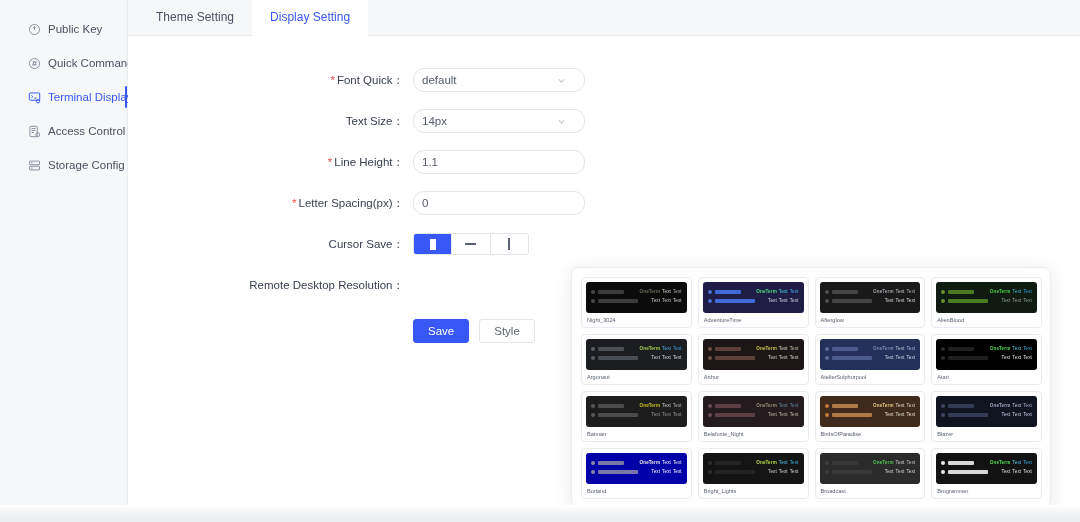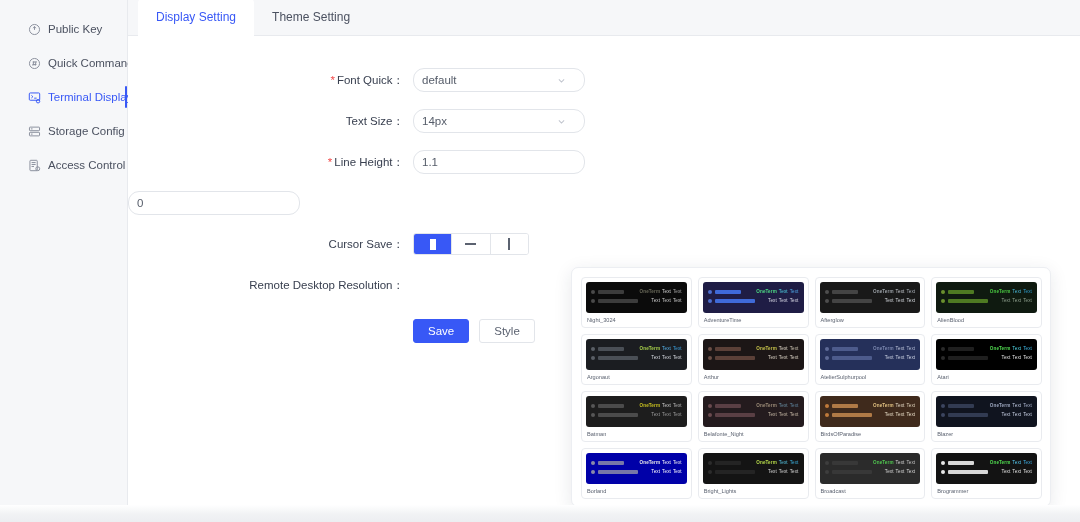--- a/index.html
+++ b/index.html
@@ -293,48 +293,48 @@
           <circle cx="12.4" cy="12.6" r="2.1" fill="none"></circle>
         </svg>
       </span>
       <span>Terminal Display</span>
       <span class="side-bar-indicator"></span>
     </div>
 
     <div class="side-item">
       <span class="side-ico">
         <svg viewBox="0 0 16 16" fill="none" stroke="currentColor" stroke-width="1.2">
+          <rect x="2.4" y="1.6" width="9" height="12.8" rx="1"></rect>
+          <path d="M4.4 4.4h5M4.4 6.8h5M4.4 9.2h3"></path>
+          <circle cx="12" cy="12" r="2.4"></circle>
+        </svg>
+      </span>
+      <span>Access Control</span>
+    </div>
+
+    <div class="side-item">
+      <span class="side-ico">
+        <svg viewBox="0 0 16 16" fill="none" stroke="currentColor" stroke-width="1.2">
           <rect x="1.8" y="2.6" width="12.4" height="4.4" rx="0.8"></rect>
           <rect x="1.8" y="9" width="12.4" height="4.4" rx="0.8"></rect>
           <path d="M3.6 4.8h2M3.6 11.2h2"></path>
         </svg>
       </span>
       <span>Storage Config</span>
     </div>
-
-    <div class="side-item">
-      <span class="side-ico">
-        <svg viewBox="0 0 16 16" fill="none" stroke="currentColor" stroke-width="1.2">
-          <rect x="2.4" y="1.6" width="9" height="12.8" rx="1"></rect>
-          <path d="M4.4 4.4h5M4.4 6.8h5M4.4 9.2h3"></path>
-          <circle cx="12" cy="12" r="2.4"></circle>
-        </svg>
-      </span>
-      <span>Access Control</span>
-    </div>
   </nav>
 
   <section class="main">
 
     <div class="tabs">
+      <div class="tab">
+        <span>Theme Setting</span>
+      </div>
       <div class="tab active">
         <span>Display Setting</span>
-      </div>
-      <div class="tab">
-        <span>Theme Setting</span>
       </div>
     </div>
 
     <div class="form">
 
       <div class="frow">
         <div class="flabel">
           <span class="req">*</span><span>Font Quick</span><span>：</span>
         </div>
         <div class="fctl">
@@ -368,20 +368,23 @@
       <div class="frow">
         <div class="flabel">
           <span class="req">*</span><span>Line Height</span><span>：</span>
         </div>
         <div class="fctl">
           <input class="inp" value="1.1" style="">
         </div>
       </div>
 
       <div class="frow">
+        <div class="flabel">
+          <span class="req">*</span><span>Letter Spacing(px)</span><span>：</span>
+        </div>
         <div class="fctl">
           <input class="inp" value="0" style="">
         </div>
       </div>
 
       <div class="frow">
         <div class="flabel">
           <span>Cursor Save</span><span>：</span>
         </div>
         <div class="fctl">

